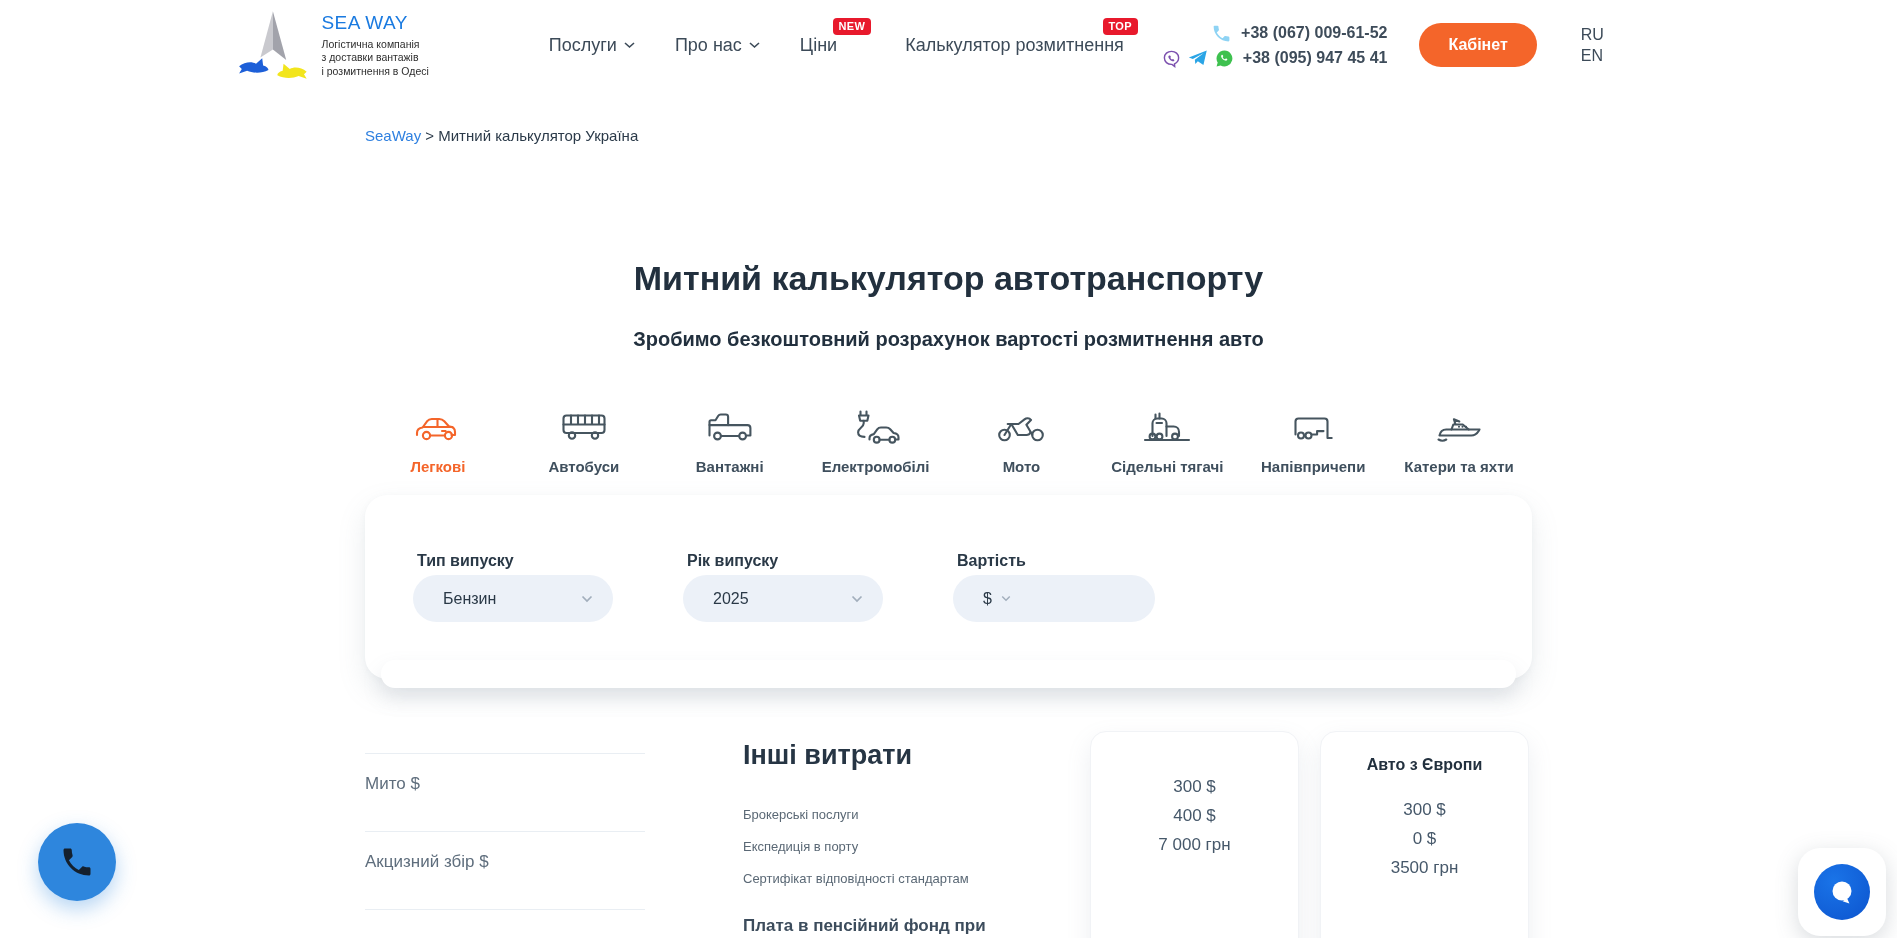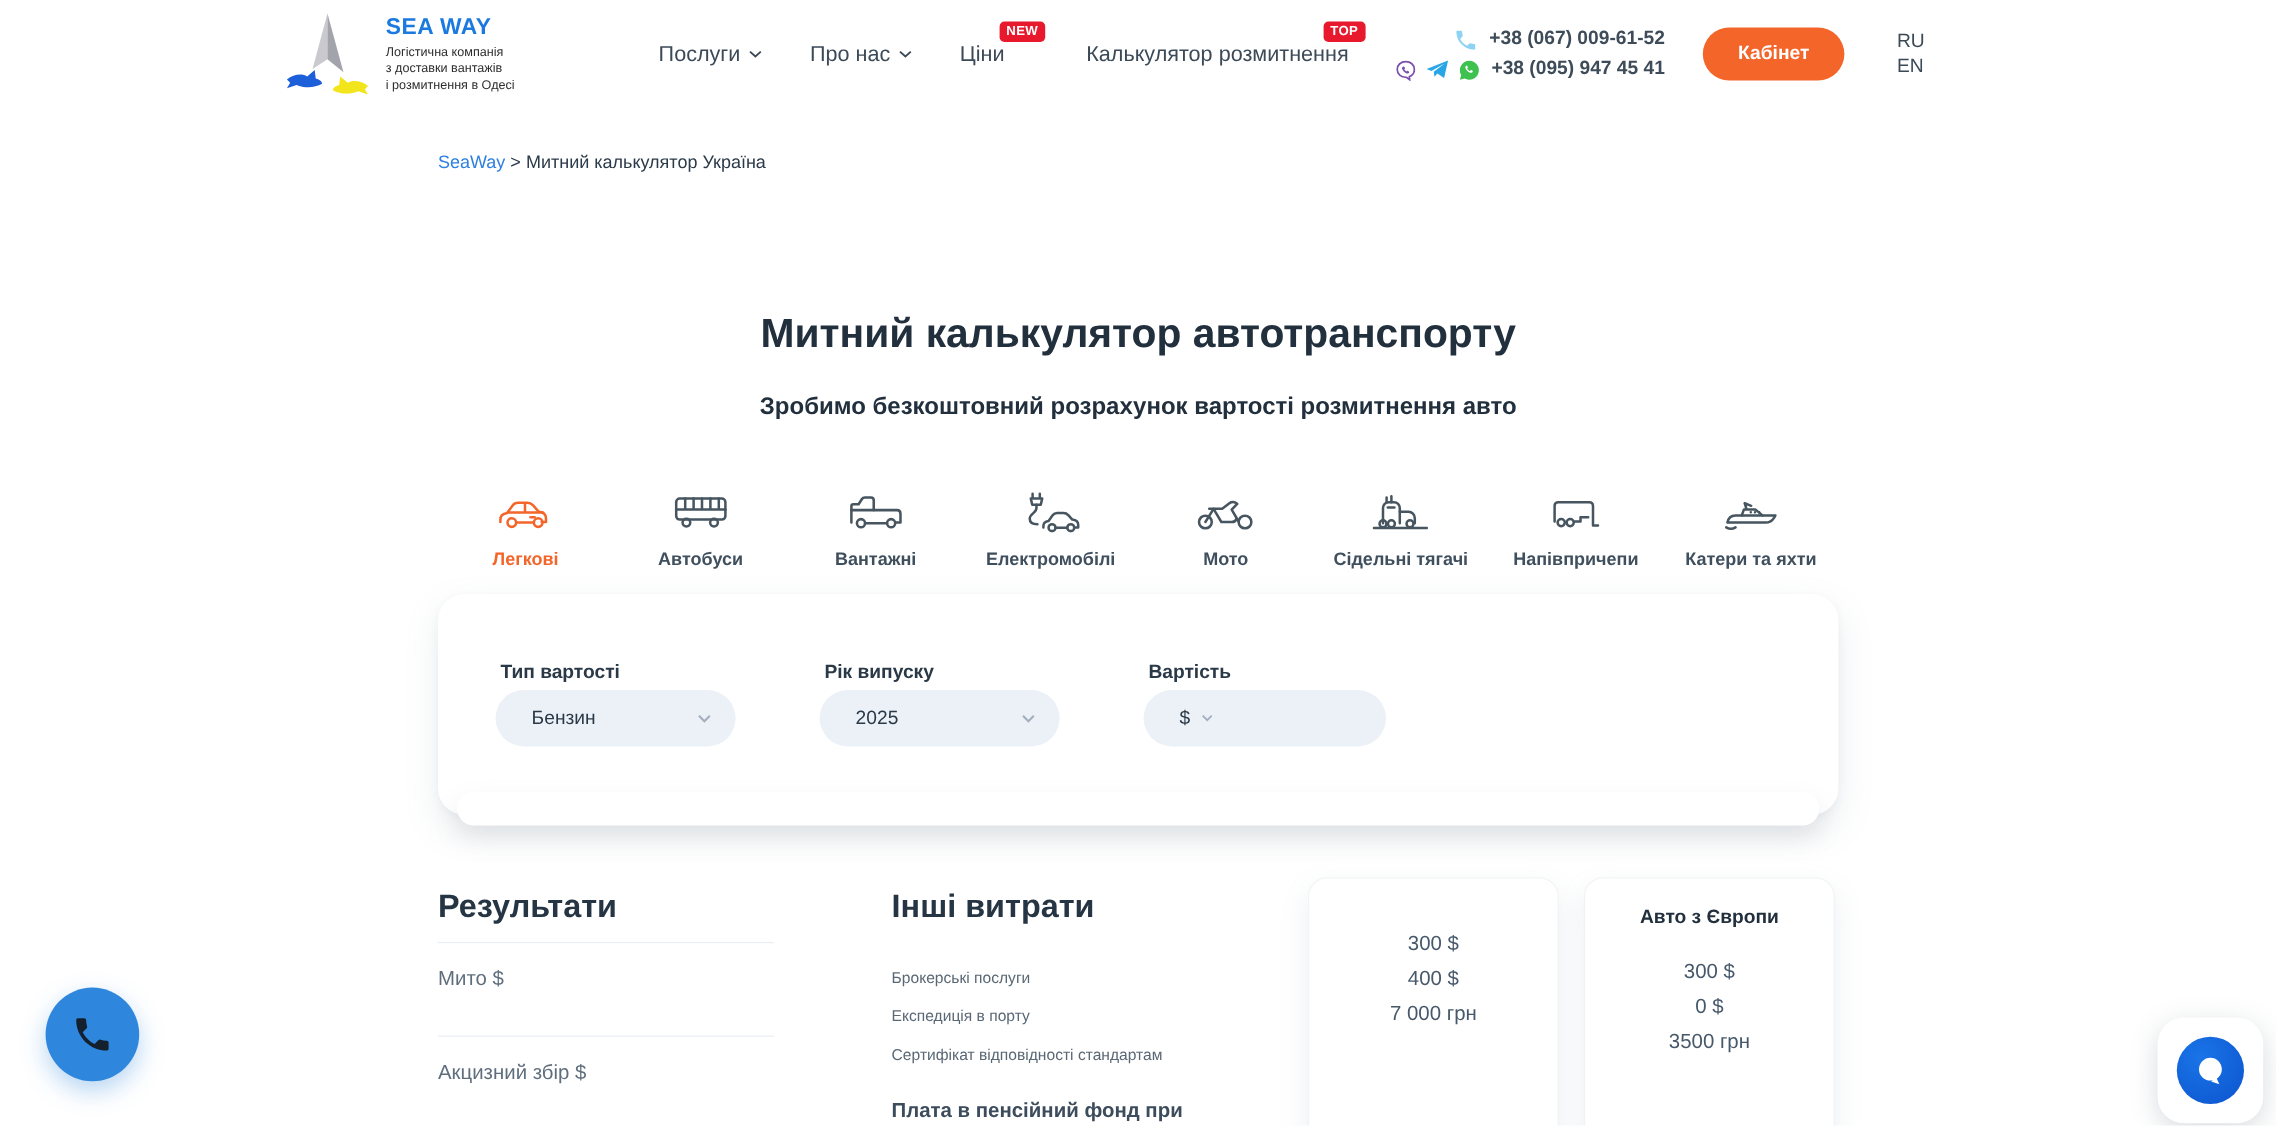--- a/index.html
+++ b/index.html
@@ -4,21 +4,21 @@
 <style>
   * { margin:0; padding:0; box-sizing:border-box; }
   html,body { width:1897px; height:938px; }
   body {
     position:relative; overflow:hidden; background:#ffffff;
     font-family:"Liberation Sans","DejaVu Sans",sans-serif; color:#2b3a49;
   }
   
   .header { height:90px; width:1490px; margin:0 auto; display:flex; align-items:center; }
   .logo { display:flex; align-items:center; gap:10px; margin-left:28px; }
-  .logo-title { font-size:19px; font-weight:bold; color:#1a7ae0; letter-spacing:.4px; }
+  .logo-title { font-size:19px; font-weight:normal; color:#1a7ae0; letter-spacing:.4px; }
   .logo-tagline { font-size:10.5px; color:#2e2e2e; line-height:1.3; margin-top:4px; }
   .logo-tagline span { display:block; }
   .nav { display:flex; align-items:center; gap:40px; margin-left:120px; }
   .nav-item { position:relative; display:flex; align-items:center; gap:7px;
               font-size:18px; color:#3c4a58; cursor:pointer; white-space:nowrap; }
   .nav-item.mleft { margin-left:28px; }
   .badge { position:absolute; top:-17px; right:-34px; background:#e8192c; color:#fff;
            font-size:11px; font-weight:bold; padding:2px 6px 3px; border-radius:4px; letter-spacing:.3px; }
   .badge.top { right:-14px; }
   .contacts { margin-left:38px; display:flex; flex-direction:column; gap:5px; align-items:flex-end; }
@@ -264,21 +264,21 @@
         <path d="M25 15.8h.01M28.5 15.8h.01M32 15.8h.01"></path>
         <path d="M4.5 28.5c2.6 1.6 5.2 1.6 7.8 0"></path>
       </svg>
     </span>
     <span class="tlabel">Катери та яхти</span>
   </div>
 </div>
 
 <div class="form-card">
   <div class="ffield">
-    <div class="flabel">Тип вартості</div>
+    <div class="flabel">Тип випуску</div>
     <div class="pill">
       <span class="pval">Бензин</span>
       <svg class="chev" width="12" height="8" viewBox="0 0 12 8">
           <path d="M1.5 1.5L6 6l4.5-4.5" stroke="#a2aebc" stroke-width="1.7" fill="none"></path>
         </svg>
     </div>
   </div>
   <div class="ffield">
     <div class="flabel">Рік випуску</div>
     <div class="pill">
@@ -296,21 +296,20 @@
           <path d="M1.5 1.5L6 6l4.5-4.5" stroke="#a2aebc" stroke-width="1.7" fill="none"></path>
         </svg>
       <input type="text" value="" style="">
     </div>
   </div>
 </div>
 
 <div class="results-row">
 
   <div class="col-results">
-    <div class="sec-title">Результати</div>
     <div class="res-list">
       <div class="res-item">Мито $</div>
       <div class="res-item">Акцизний збір $</div>
       <div class="res-end"></div>
     </div>
   </div>
 
   <div class="col-other">
     <div class="sec-title">Інші витрати</div>
     <div class="other-list">

